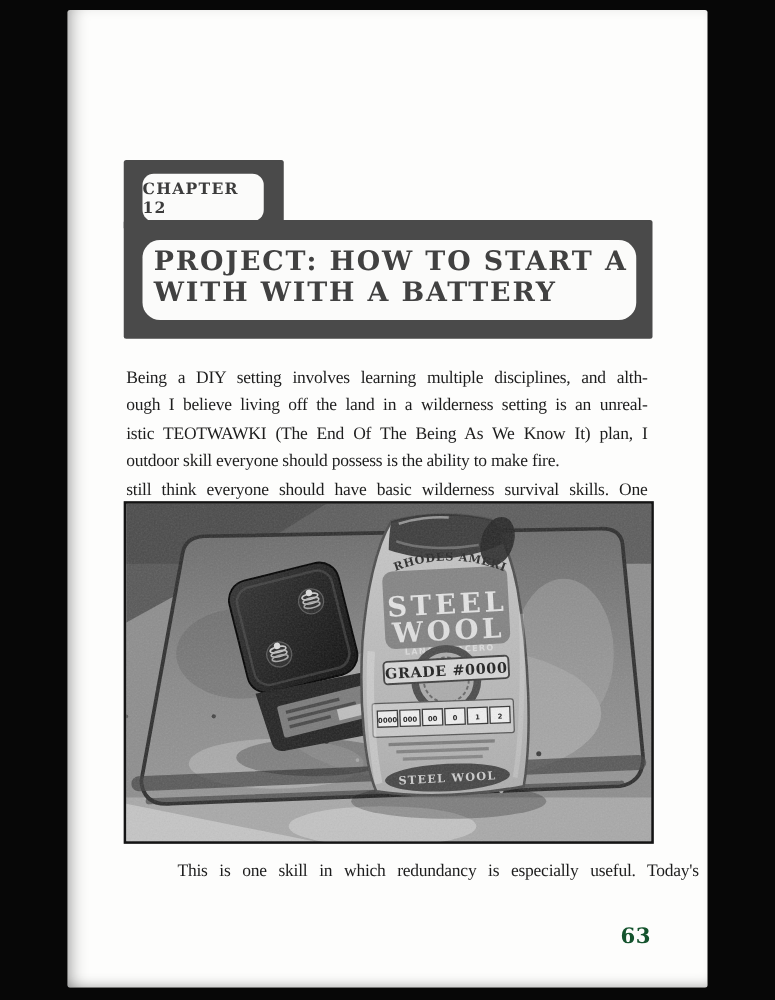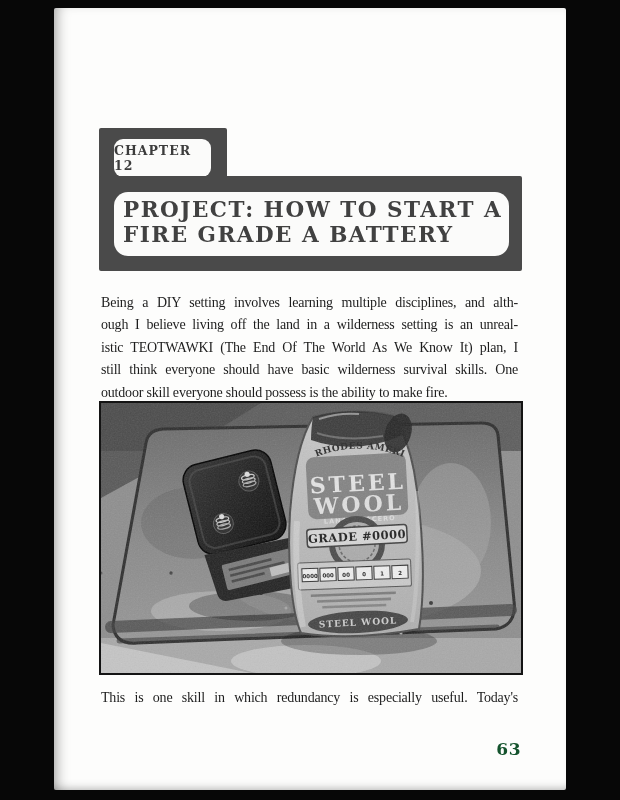--- a/index.html
+++ b/index.html
@@ -42,21 +42,21 @@
     font-weight:700;font-size:21.5px;line-height:25px;
     letter-spacing:1.5px;color:#414141;white-space:nowrap;
   }
   
   .para{
     position:absolute;left:47px;width:417px;
     font-size:14px;line-height:22.4px;color:#1d1d1d;
     letter-spacing:-0.2px;
   }
   .para1{top:284px;}
-  .para2{top:679px;}
+  .para2{top:679px;margin-left:41px;}
   .pline{display:block;text-align:justify;text-align-last:justify;white-space:normal;}
   .pline.last{text-align:left;text-align-last:left;}
   .page-num{
     position:absolute;left:47px;top:731px;width:420px;text-align:right;
     font-family:"DejaVu Serif","Liberation Serif",serif;
     font-weight:700;font-size:17px;color:#14532d;letter-spacing:.5px;
   }
   
   .photo{
     position:absolute;left:45px;top:393px;width:420px;height:270px;
@@ -70,30 +70,30 @@
 <div class="page">
 
   <div class="chapter-tab">
     <div class="chapter-pill">
       <span>CHAPTER 12</span>
     </div>
   </div>
   <div class="title-box">
     <div class="title-pill">
       <span class="tline">PROJECT: HOW TO START A</span>
-      <span class="tline">FIRE GRADE A BATTERY</span>
+      <span class="tline">WITH WITH A BATTERY</span>
     </div>
   </div>
 
   <div class="para para1">
     <span class="pline">Being a DIY setting involves learning multiple disciplines, and alth-</span>
     <span class="pline">ough I believe living off the land in a wilderness setting is an unreal-</span>
-    <span class="pline">istic TEOTWAWKI (The End Of The World As We Know It) plan, I</span>
+    <span class="pline">istic TEOTWAWKI (The End Of The Being As We Know It) plan, I</span>
+    <span class="pline last">outdoor skill everyone should possess is the ability to make fire.</span>
     <span class="pline">still think everyone should have basic wilderness survival skills. One</span>
-    <span class="pline last">outdoor skill everyone should possess is the ability to make fire.</span>
   </div>
 
   <div class="photo">
     <svg width="420" height="270" viewBox="0 0 420 270">
       <defs>
         <linearGradient id="trayG" x1="0" y1="0" x2="0" y2="1">
           <stop offset="0" stop-color="#6c6c6c"></stop>
             <stop offset="0.55" stop-color="#8a8a8a"></stop>
             <stop offset="1" stop-color="#979797"></stop>
         </linearGradient>

